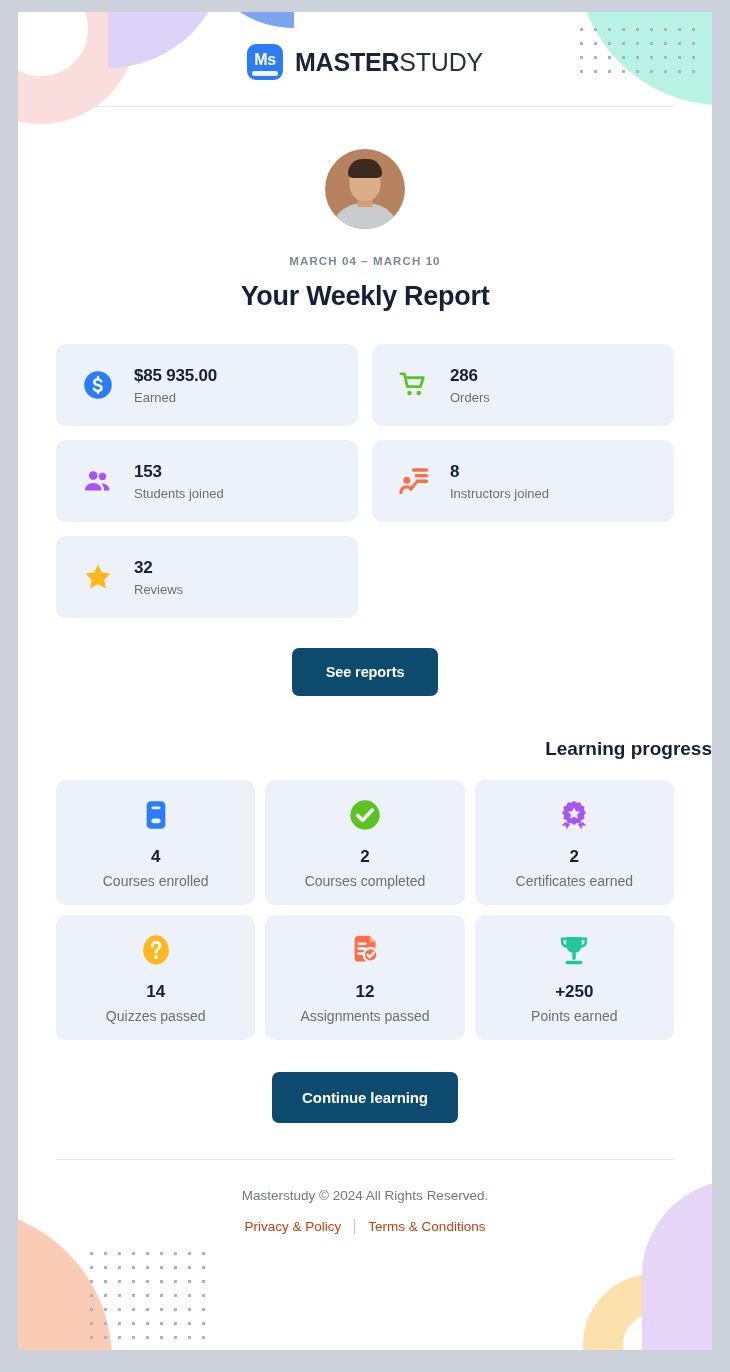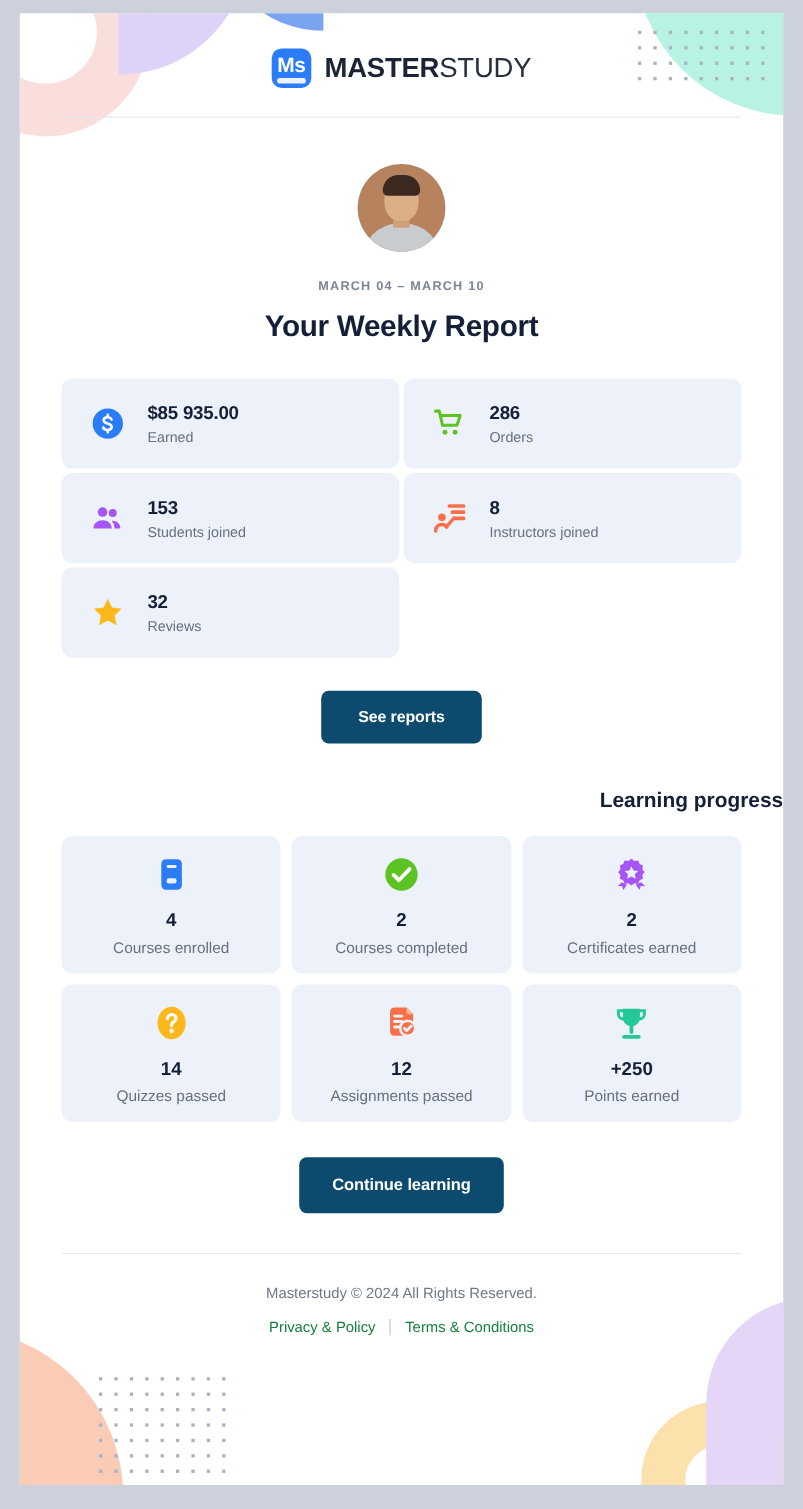--- a/index.html
+++ b/index.html
@@ -67,21 +67,21 @@
   .logo-row {
     display: flex; align-items: center; justify-content: center;
     gap: 12px; padding-top: 32px; padding-bottom: 26px;
   }
   .logo-mark {
     width: 36px; height: 36px; border-radius: 9px;
     background: #2b7cf8; position: relative;
     display: flex; align-items: center; justify-content: center;
   }
   .logo-mark .ms {
-    color: #fff; font-size: 19px; font-weight: 700; letter-spacing: -0.3px;
+    color: #fff; font-size: 16px; font-weight: 700; letter-spacing: -0.3px;
     margin-top: -4px;
   }
   .logo-mark::after {
     content: ""; position: absolute; left: 5px; right: 5px; bottom: 4px;
     height: 5px; background: #eef2fb; border-radius: 2px;
   }
   .logo-text { font-size: 25px; letter-spacing: -0.2px; color: #1b2437; }
   .logo-text b { font-weight: 700; }
   .logo-text span { font-weight: 300; color: #26303f; }
 
@@ -126,21 +126,21 @@
     color: #141f38; letter-spacing: -0.3px;
   }
   .report-desc {
     margin: 22px auto 0; width: 580px;
     font-size: 14.5px; line-height: 26px; color: #5b6578;
   }
 
   
   .stats {
     display: grid; grid-template-columns: 1fr 1fr;
-    gap: 4px; margin: 32px 38px 16px;
+    gap: 14px; margin: 32px 38px 16px;
   }
   .stat-card {
     background: #edf1f9; border-radius: 10px;
     height: 82px; display: flex; align-items: center;
     padding-left: 26px; gap: 20px;
   }
   .stat-ico { width: 32px; height: 32px; flex: 0 0 32px; display:flex; align-items:center; justify-content:center;}
   .stat-val { font-size: 17px; font-weight: 800; color: #141f38; letter-spacing:-0.2px;}
   .stat-lbl { font-size: 13px; color: #67707f; margin-top: 4px; }
 
@@ -172,21 +172,21 @@
   .lp-val { font-size: 17px; font-weight: 800; color: #141f38; margin-top: 14px; }
   .lp-lbl { font-size: 14px; color: #67707f; margin-top: 6px; }
 
   
   .footer { text-align: center; }
   .footer-copy { font-size: 13.5px; color: #6e7888; margin-top: 28px; }
   .footer-links {
     margin-top: 16px; font-size: 13.5px; color: #243048;
     display: flex; align-items: center; justify-content: center; gap: 13px;
   }
-  .footer-links a { color: #15803d; text-decoration: none; }
+  .footer-links a { color: #c2410c; text-decoration: none; }
   .vbar { width: 1px; height: 15px; background: #b9c1cf; display:inline-block; }
 </style>
 </head>
 <body>
 
 <div class="page">
 
   <div class="deco deco-pink-ring"></div>
   <div class="deco deco-purple-quarter"></div>
   <div class="deco deco-blue-arc"></div>

